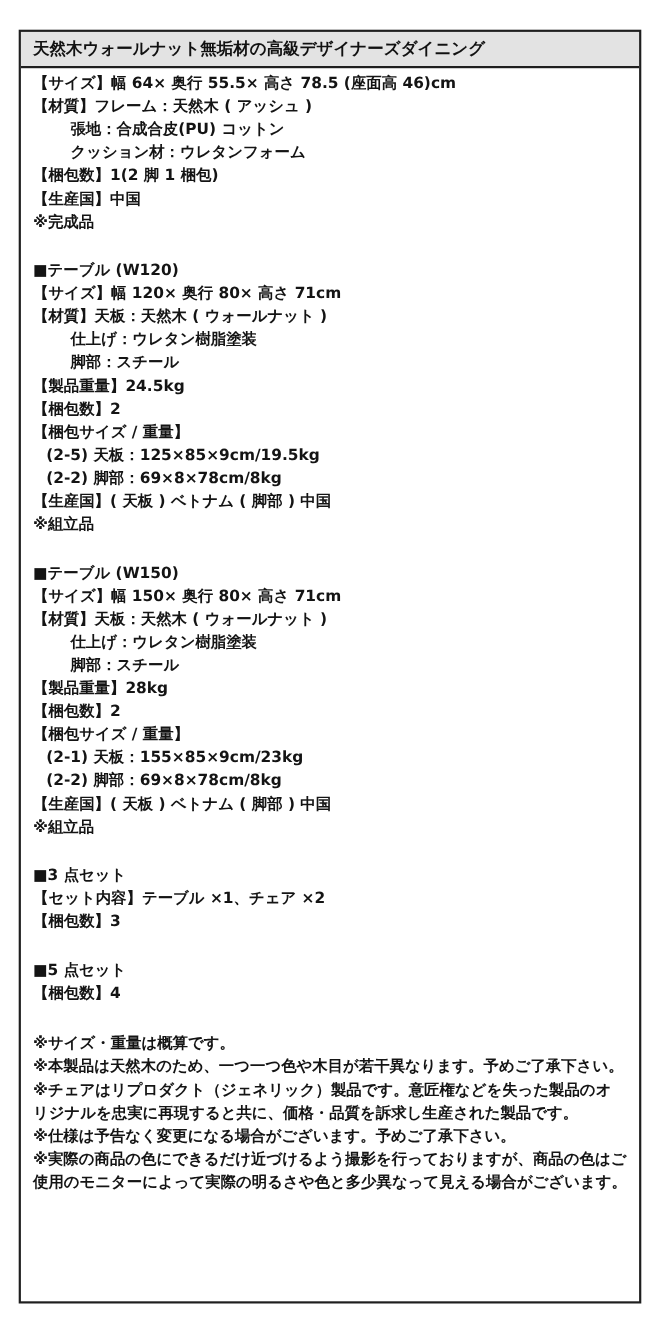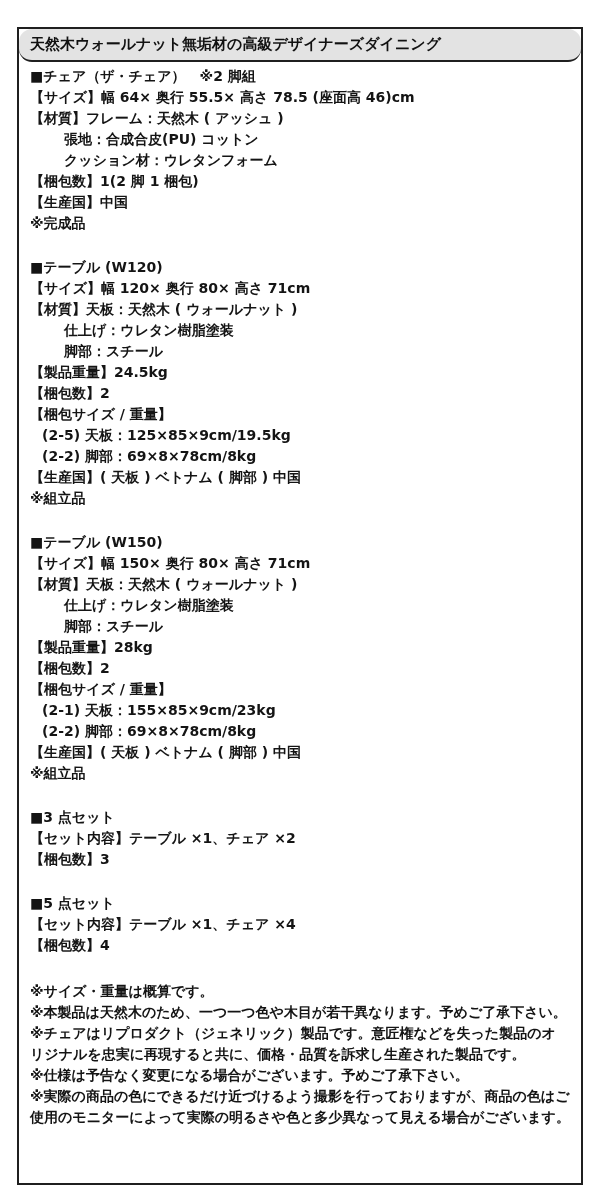--- a/index.html
+++ b/index.html
@@ -21,21 +21,20 @@
   .title-bar {
     background: #e3e3e3;
     border-bottom: 2px solid #1f1f1f;
     height: 31px;
     line-height: 31px;
     padding: 0 11px;
     font-size: 15px;
     font-weight: bold;
     color: #111111;
     white-space: nowrap;
-    border-radius: 13px;
   }
   .sheet-body {
     padding: 4px 11px 0 11px;
     font-size: 14px;
     font-weight: bold;
     color: #141414;
   }
   .line {
     line-height: 21px;
     white-space: nowrap;
@@ -48,21 +47,20 @@
   .note { line-height: 21px; }
 </style>
 </head>
 <body>
 
 <div class="sheet">
   <div class="title-bar">天然木ウォールナット無垢材の高級デザイナーズダイニング</div>
   <div class="sheet-body">
 
     <section class="spec-section first">
-      <div class="line">■チェア（ザ・チェア）　※2 脚組</div>
       <div class="line">【サイズ】幅 64× 奥行 55.5× 高さ 78.5 (座面高 46)cm</div>
       <div class="line">【材質】フレーム：天然木 ( アッシュ )</div>
       <div class="line ind1">張地：合成合皮(PU) コットン</div>
       <div class="line ind1">クッション材：ウレタンフォーム</div>
       <div class="line">【梱包数】1(2 脚 1 梱包)</div>
       <div class="line">【生産国】中国</div>
       <div class="line">※完成品</div>
     </section>
 
     <section class="spec-section">
@@ -96,21 +94,20 @@
     </section>
 
     <section class="spec-section">
       <div class="line">■3 点セット</div>
       <div class="line">【セット内容】テーブル ×1、チェア ×2</div>
       <div class="line">【梱包数】3</div>
     </section>
 
     <section class="spec-section">
       <div class="line">■5 点セット</div>
-      <div class="line">【セット内容】テーブル ×1、チェア ×4</div>
       <div class="line">【梱包数】4</div>
     </section>
 
     <section class="notes">
       <div class="note">※サイズ・重量は概算です。</div>
       <div class="note">※本製品は天然木のため、一つ一つ色や木目が若干異なります。予めご了承下さい。</div>
       <div class="note">※チェアはリプロダクト（ジェネリック）製品です。意匠権などを失った製品のオリジナルを忠実に再現すると共に、価格・品質を訴求し生産された製品です。</div>
       <div class="note">※仕様は予告なく変更になる場合がございます。予めご了承下さい。</div>
       <div class="note">※実際の商品の色にできるだけ近づけるよう撮影を行っておりますが、商品の色はご使用のモニターによって実際の明るさや色と多少異なって見える場合がございます。</div>
     </section>

